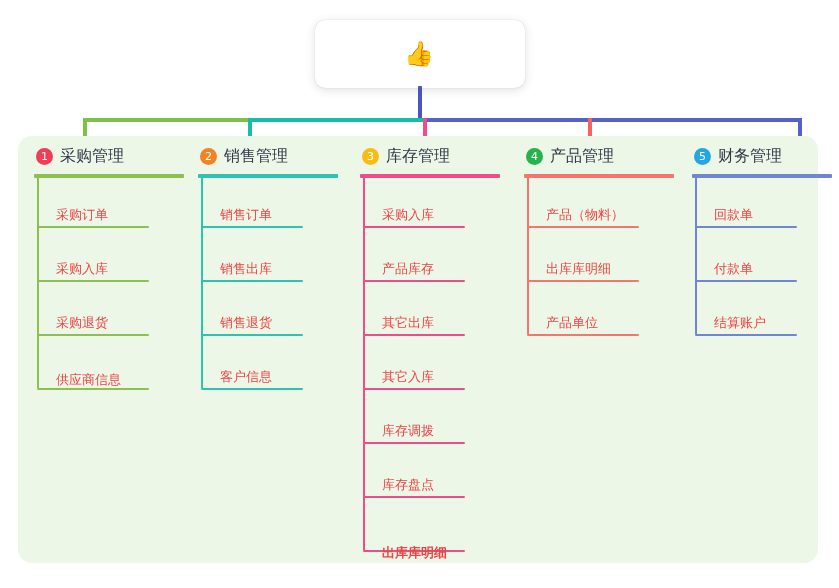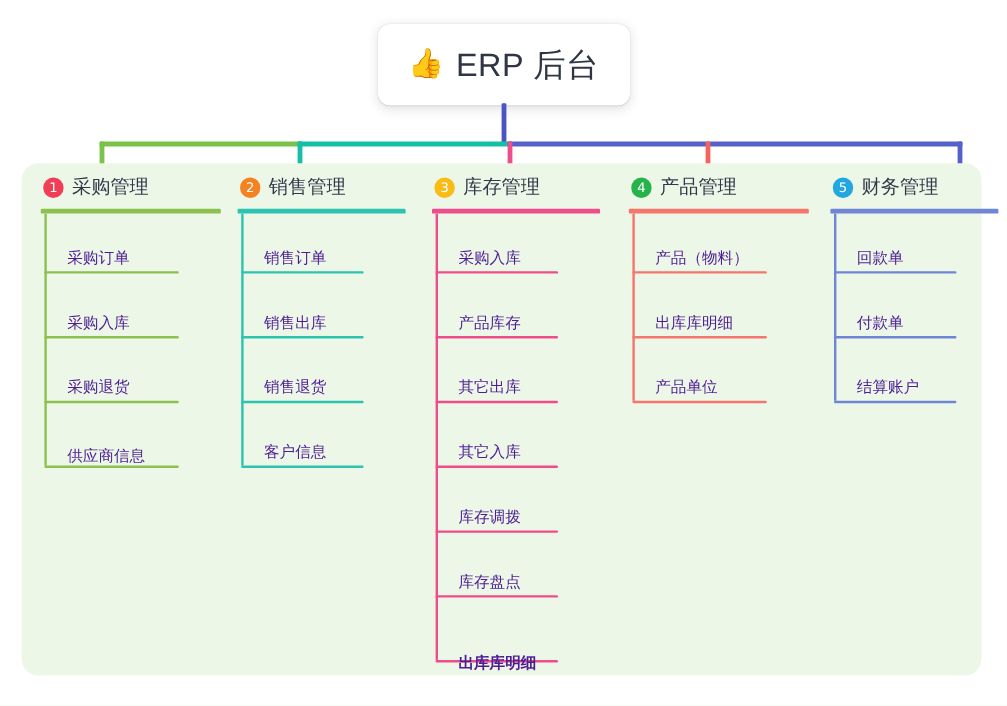--- a/index.html
+++ b/index.html
@@ -48,34 +48,33 @@
     color:#fff;font-size:11px;line-height:17px;text-align:center;
     font-family:"DejaVu Sans",sans-serif;
     flex:0 0 auto;
   }
   .col-title{font-size:16px;color:#32384a;font-weight:normal;}
   .col-underline{height:4px;border-radius:1px;margin-top:5px;}
 
   .col-body{position:relative;margin-top:0;}
   .stem{position:absolute;left:3px;top:0;width:2px;}
   .item-label{
-    font-size:13px;color:#4c1d95;white-space:nowrap;
+    font-size:13px;color:#ef4444;white-space:nowrap;
     position:absolute;left:22px;bottom:6px;
   }
   .item-rule{position:absolute;left:3px;height:2px;border-radius:1px;}
 </style>
 </head>
 <body>
 
 <div id="stage">
 
   <div class="root-card">
     <div class="root-title">
       <span class="thumb">👍</span>
-      <span>ERP 后台</span>
     </div>
   </div>
 
   <div id="connectors">
       <div class="vline" style="left: 418px; top: 86px; height: 34px; background: rgb(74, 84, 196);"></div>
       <div class="hline" style="left: 83px; top: 118px; width: 169px; background: rgb(124, 193, 74);"></div>
       <div class="hline" style="left: 248px; top: 118px; width: 179px; background: rgb(20, 191, 166);"></div>
       <div class="hline" style="left: 423px; top: 118px; width: 379px; background: rgb(85, 96, 200);"></div>
       <div class="vline" style="left: 83px; top: 118px; height: 40px; background: rgb(124, 193, 74);"></div>
       <div class="vline" style="left: 248px; top: 118px; height: 40px; background: rgb(20, 191, 166);"></div>

